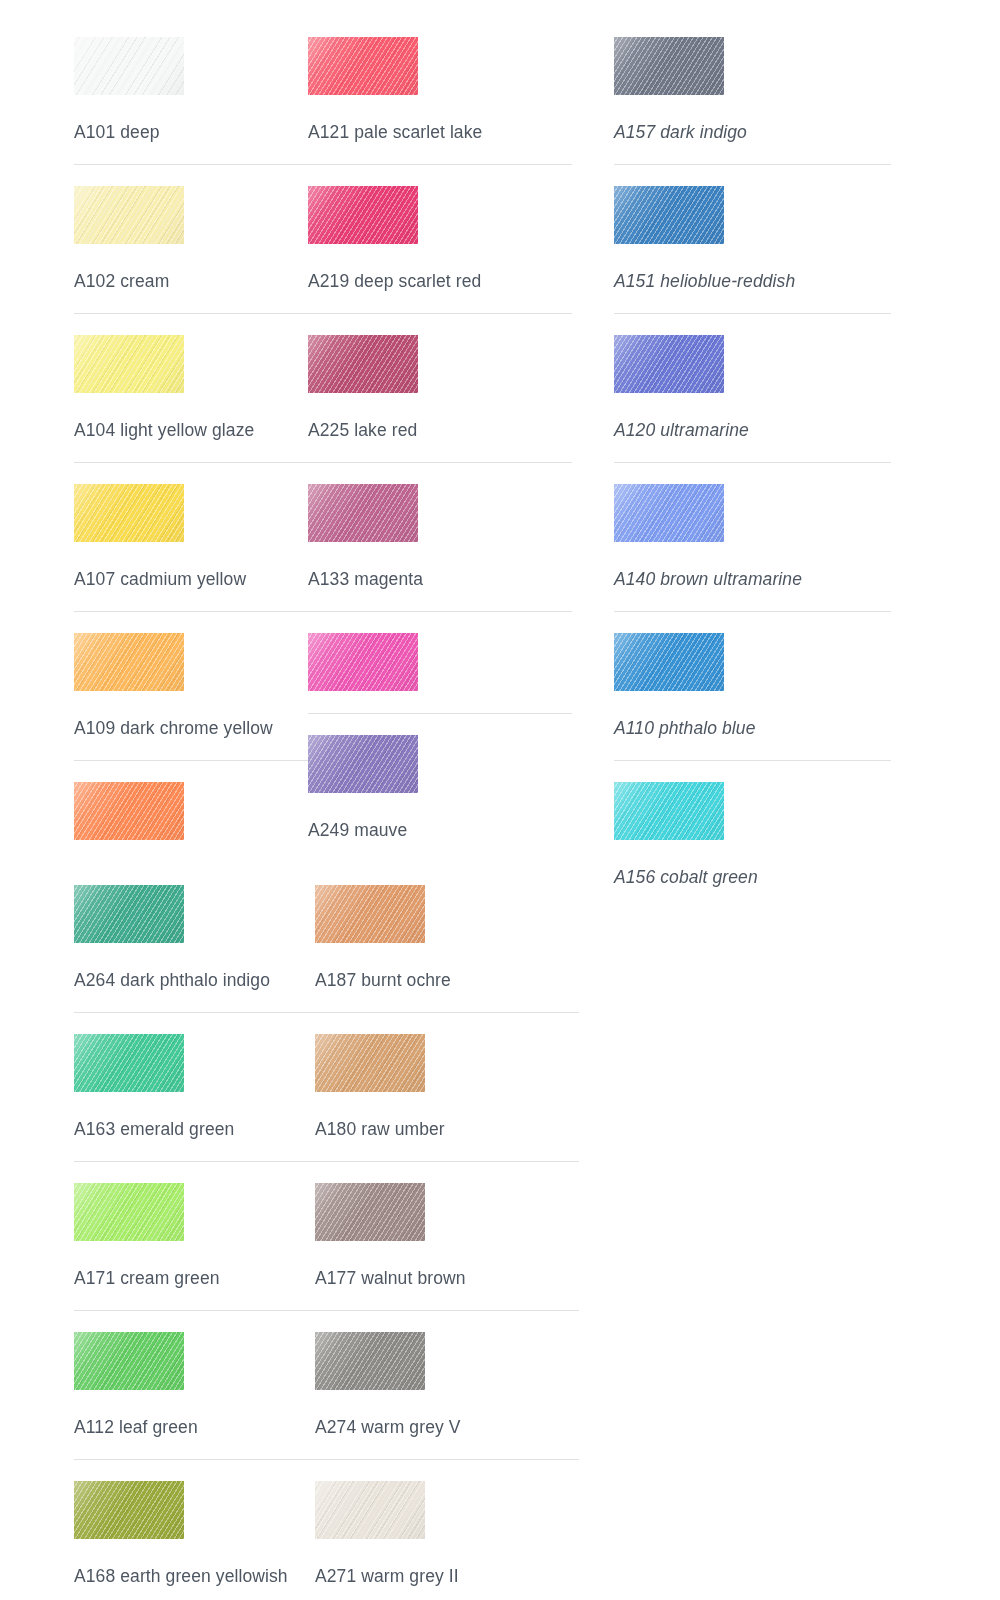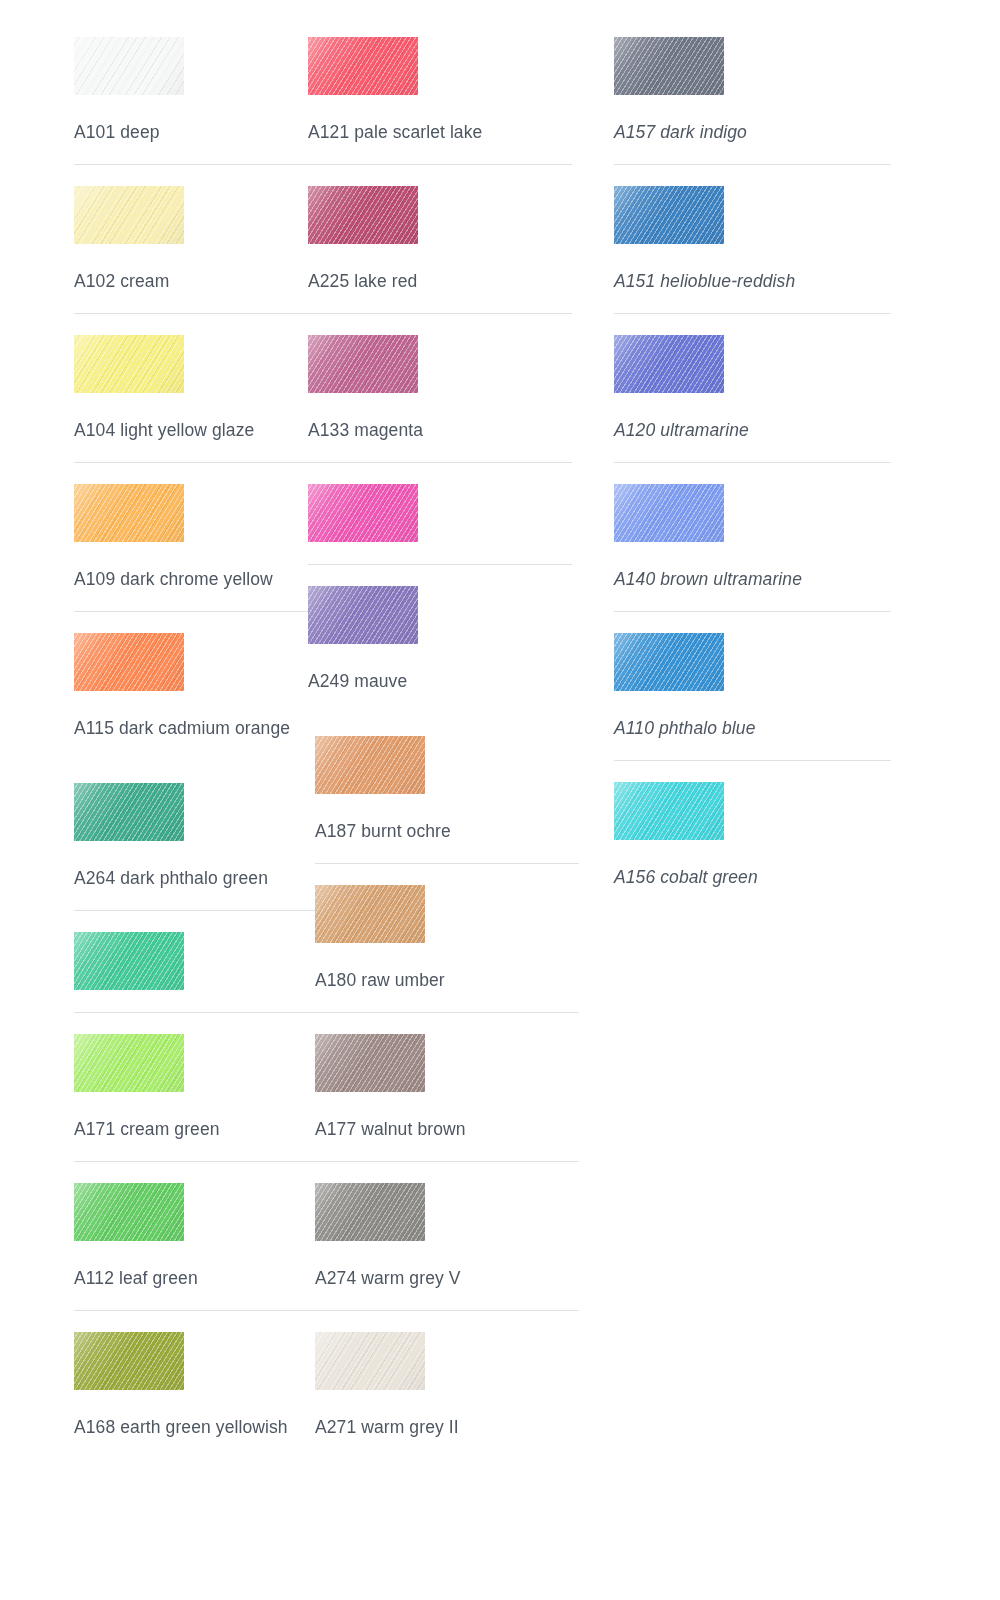--- a/index.html
+++ b/index.html
@@ -122,36 +122,41 @@
         <div class="swatch-chip" style="background: rgb(248, 238, 176);"></div>
         <span class="swatch-label">A102 cream</span>
         <div class="swatch-divider" style="width: 264px; margin-bottom: 21px;"></div>
       </div>
       <div class="swatch-entry">
         <div class="swatch-chip" style="background: rgb(247, 239, 129);"></div>
         <span class="swatch-label">A104 light yellow glaze</span>
         <div class="swatch-divider" style="width: 264px; margin-bottom: 21px;"></div>
       </div>
       <div class="swatch-entry">
+        <div class="swatch-chip" style="background: rgb(249, 219, 78);"></div>
+        <span class="swatch-label">A107 cadmium yellow</span>
+        <div class="swatch-divider" style="width: 264px; margin-bottom: 21px;"></div>
+      </div>
+      <div class="swatch-entry">
         <div class="swatch-chip" style="background: rgb(252, 184, 91);"></div>
         <span class="swatch-label">A109 dark chrome yellow</span>
         <div class="swatch-divider" style="width: 264px; margin-bottom: 21px;"></div>
       </div>
       <div class="swatch-entry">
         <div class="swatch-chip" style="background: rgb(253, 138, 85);"></div>
-        <span class="swatch-label">A115 dark cadmium orange</span>
         <div class="swatch-divider is-hidden" style="width: 264px; margin-bottom: 22px;"></div>
       </div>
       <div class="swatch-entry">
         <div class="swatch-chip" style="background: rgb(63, 170, 141);"></div>
-        <span class="swatch-label">A264 dark phthalo green</span>
+        <span class="swatch-label">A264 dark phthalo indigo</span>
         <div class="swatch-divider" style="width: 264px; margin-bottom: 21px;"></div>
       </div>
       <div class="swatch-entry">
         <div class="swatch-chip" style="background: rgb(67, 201, 152);"></div>
+        <span class="swatch-label">A163 emerald green</span>
         <div class="swatch-divider" style="width: 264px; margin-bottom: 21px;"></div>
       </div>
       <div class="swatch-entry">
         <div class="swatch-chip" style="background: rgb(167, 237, 106);"></div>
         <span class="swatch-label">A171 cream green</span>
         <div class="swatch-divider" style="width: 264px; margin-bottom: 21px;"></div>
       </div>
       <div class="swatch-entry">
         <div class="swatch-chip" style="background: rgb(99, 204, 98);"></div>
         <span class="swatch-label">A112 leaf green</span>
@@ -159,20 +164,25 @@
       </div>
       <div class="swatch-entry">
         <div class="swatch-chip" style="background: rgb(154, 169, 59);"></div>
         <span class="swatch-label">A168 earth green yellowish</span>
       </div>
     </div>
     <div class="swatch-column col-1">
       <div class="swatch-entry">
         <div class="swatch-chip" style="background: rgb(248, 91, 110);"></div>
         <span class="swatch-label">A121 pale scarlet lake</span>
+        <div class="swatch-divider" style="width: 264px; margin-bottom: 21px;"></div>
+      </div>
+      <div class="swatch-entry">
+        <div class="swatch-chip" style="background: rgb(232, 60, 116);"></div>
+        <span class="swatch-label">A219 deep scarlet red</span>
         <div class="swatch-divider" style="width: 264px; margin-bottom: 21px;"></div>
       </div>
       <div class="swatch-entry">
         <div class="swatch-chip" style="background: rgb(185, 77, 114);"></div>
         <span class="swatch-label">A225 lake red</span>
         <div class="swatch-divider" style="width: 264px; margin-bottom: 21px;"></div>
       </div>
       <div class="swatch-entry">
         <div class="swatch-chip" style="background: rgb(189, 101, 144);"></div>
         <span class="swatch-label">A133 magenta</span>

